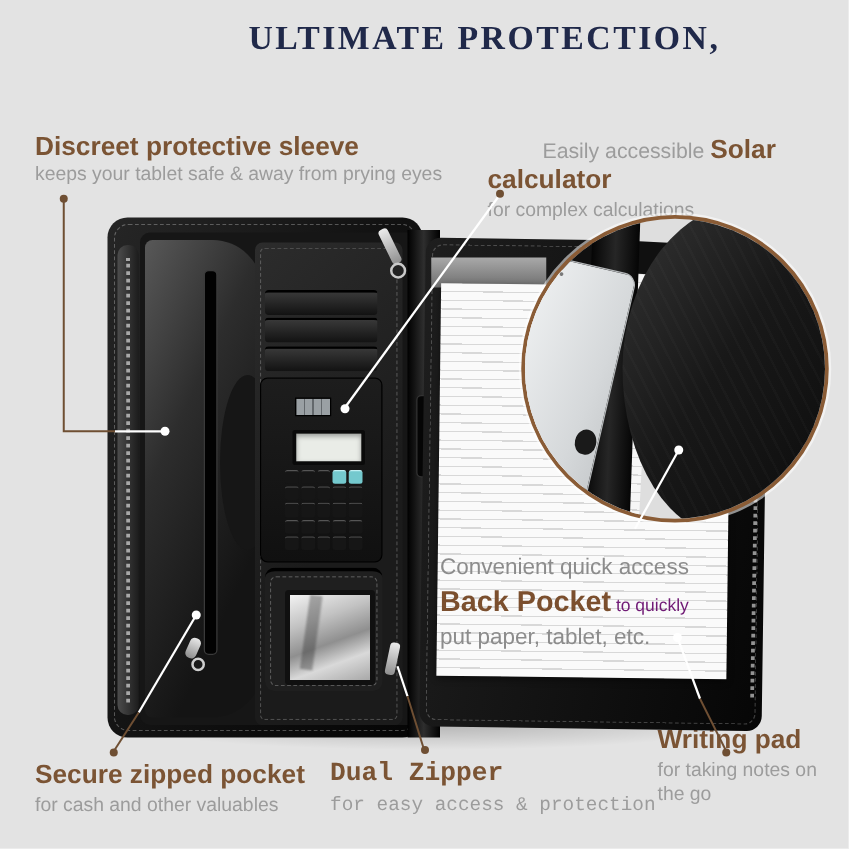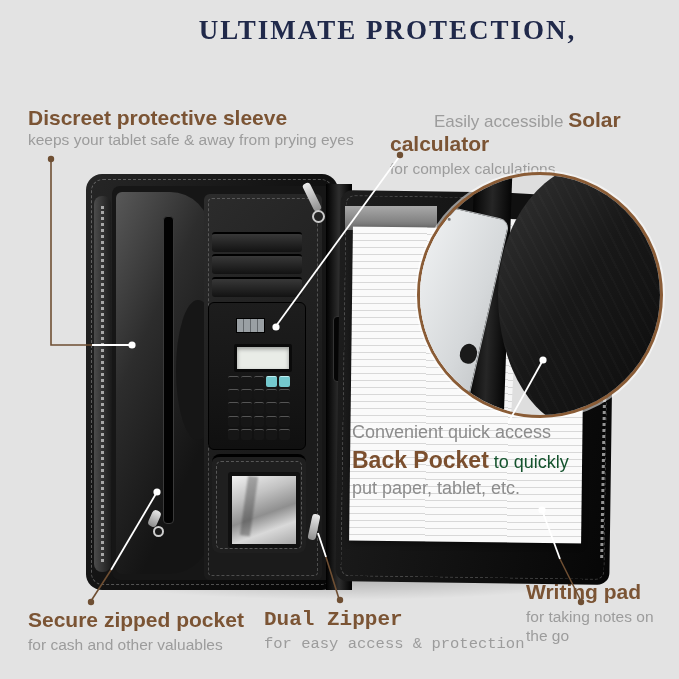--- a/index.html
+++ b/index.html
@@ -12,24 +12,24 @@
          font-family:"Liberation Serif",serif;font-weight:700;
          font-size:27px;line-height:37px;letter-spacing:2px;color:#20294a;padding-left:48px;}
 
   
   .h-brown{color:#7b5434;font-weight:700;font-size:21px;line-height:24px;}
   .sub-gray{color:#9c9c9c;font-size:15.5px;line-height:19px;}
   .prefix-gray{color:#9c9c9c;font-weight:400;font-size:17px;margin-left:44px;}
   .co-sleeve{left:28px;top:106px;}
   .co-calc{left:390px;top:108px;}
   .co-calc .sub-gray{margin-top:3px;}
-  .co-backpocket{left:352px;top:420px;z-index:6;}
+  .co-backpocket{left:352px;top:441px;z-index:6;}
   .bp-l1{color:#8c8c8c;font-size:18px;line-height:25px;}
   .bp-h{color:#7b4f2e;font-weight:700;font-size:23px;line-height:30px;}
-  .bp-sfx{color:#14532d;font-weight:400;font-size:18px;}
+  .bp-sfx{color:#701a75;font-weight:400;font-size:14px;}
   .bp-l2{color:#8c8c8c;font-size:18px;line-height:26px;}
   .co-secure{left:28px;top:608px;}
   .co-dual{left:264px;top:608px;font-family:Liberation Mono, monospace;}
   .co-writing{left:490px;top:580px;margin-left:36px;}
   .co-secure .sub-gray,.co-dual .sub-gray,.co-writing .sub-gray{margin-top:3px;}
 
   
   .photo{z-index:1;}
   .shadow{left:95px;top:556px;width:500px;height:44px;border-radius:50%;
           background:radial-gradient(closest-side,rgba(0,0,0,.22),rgba(0,0,0,0));}

